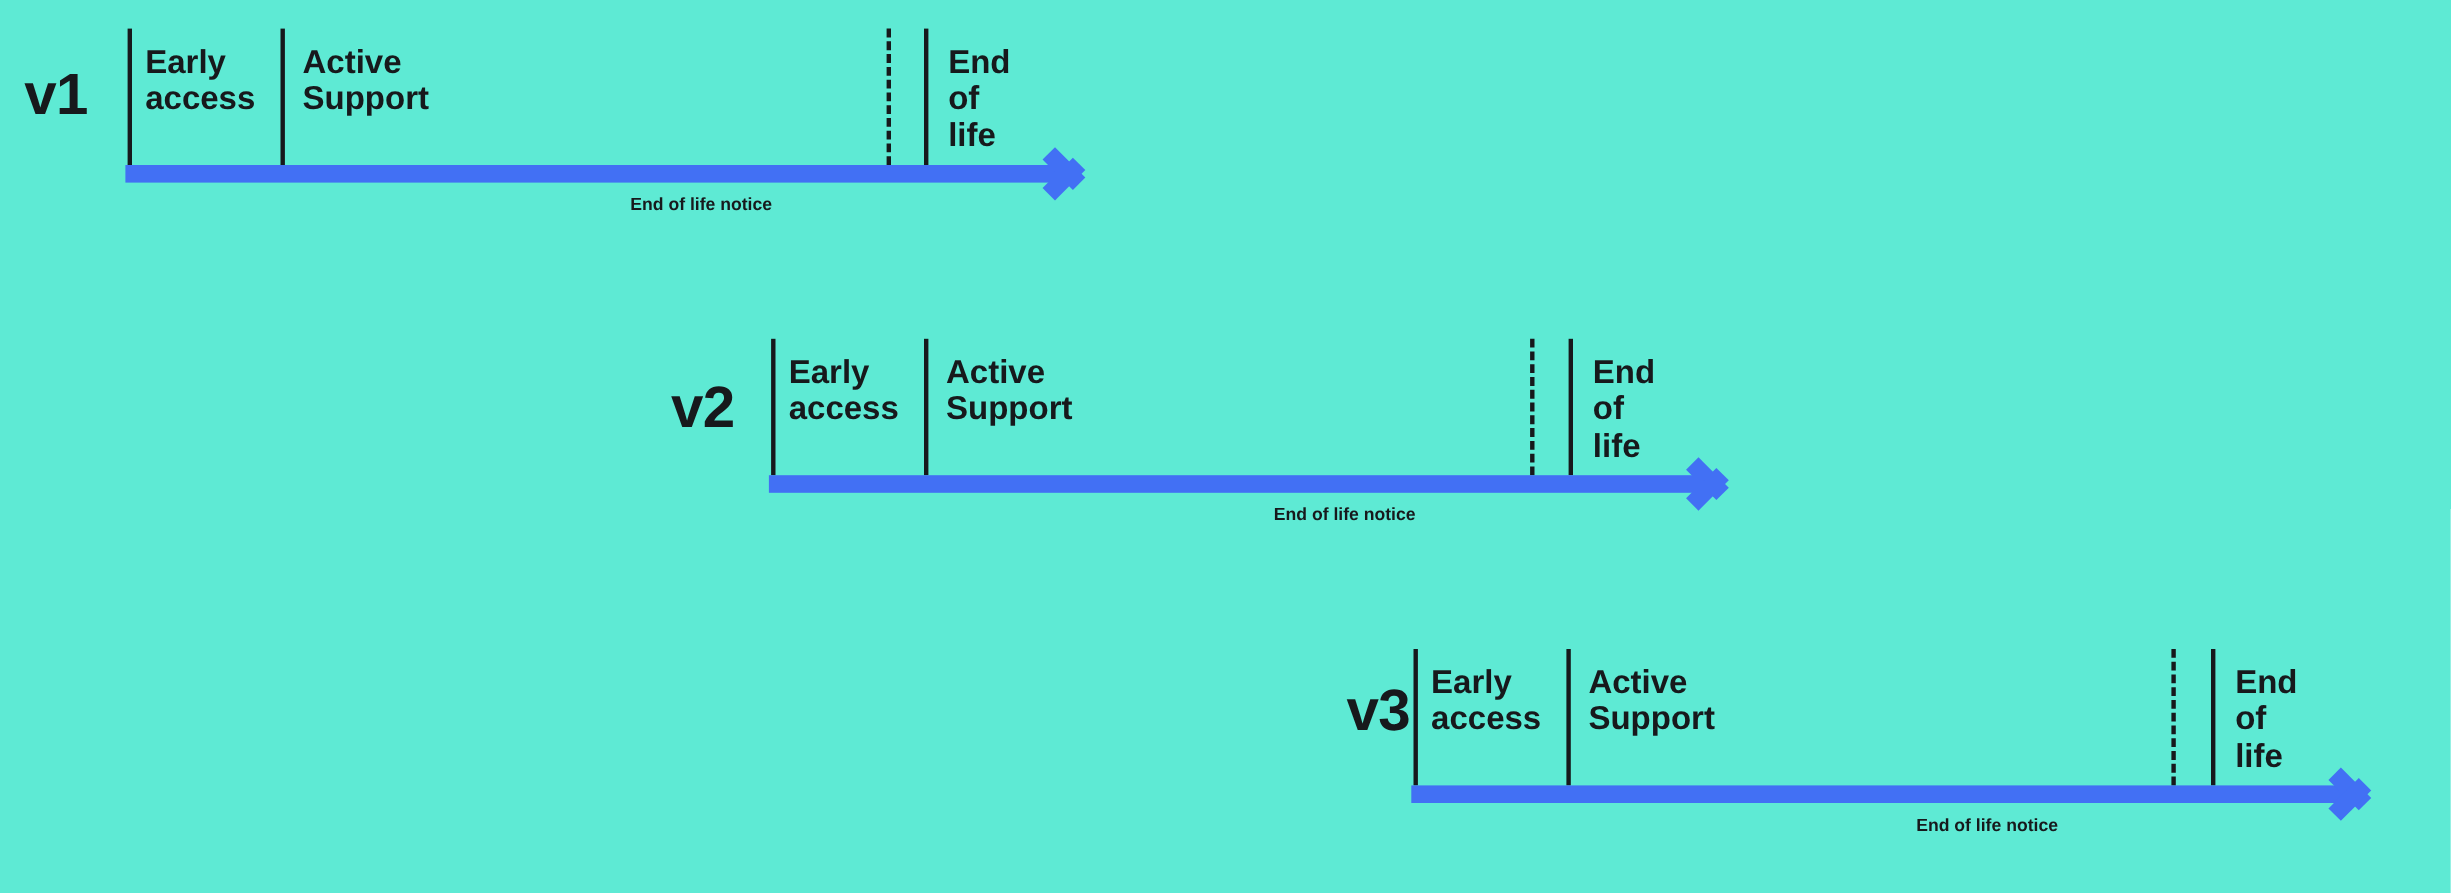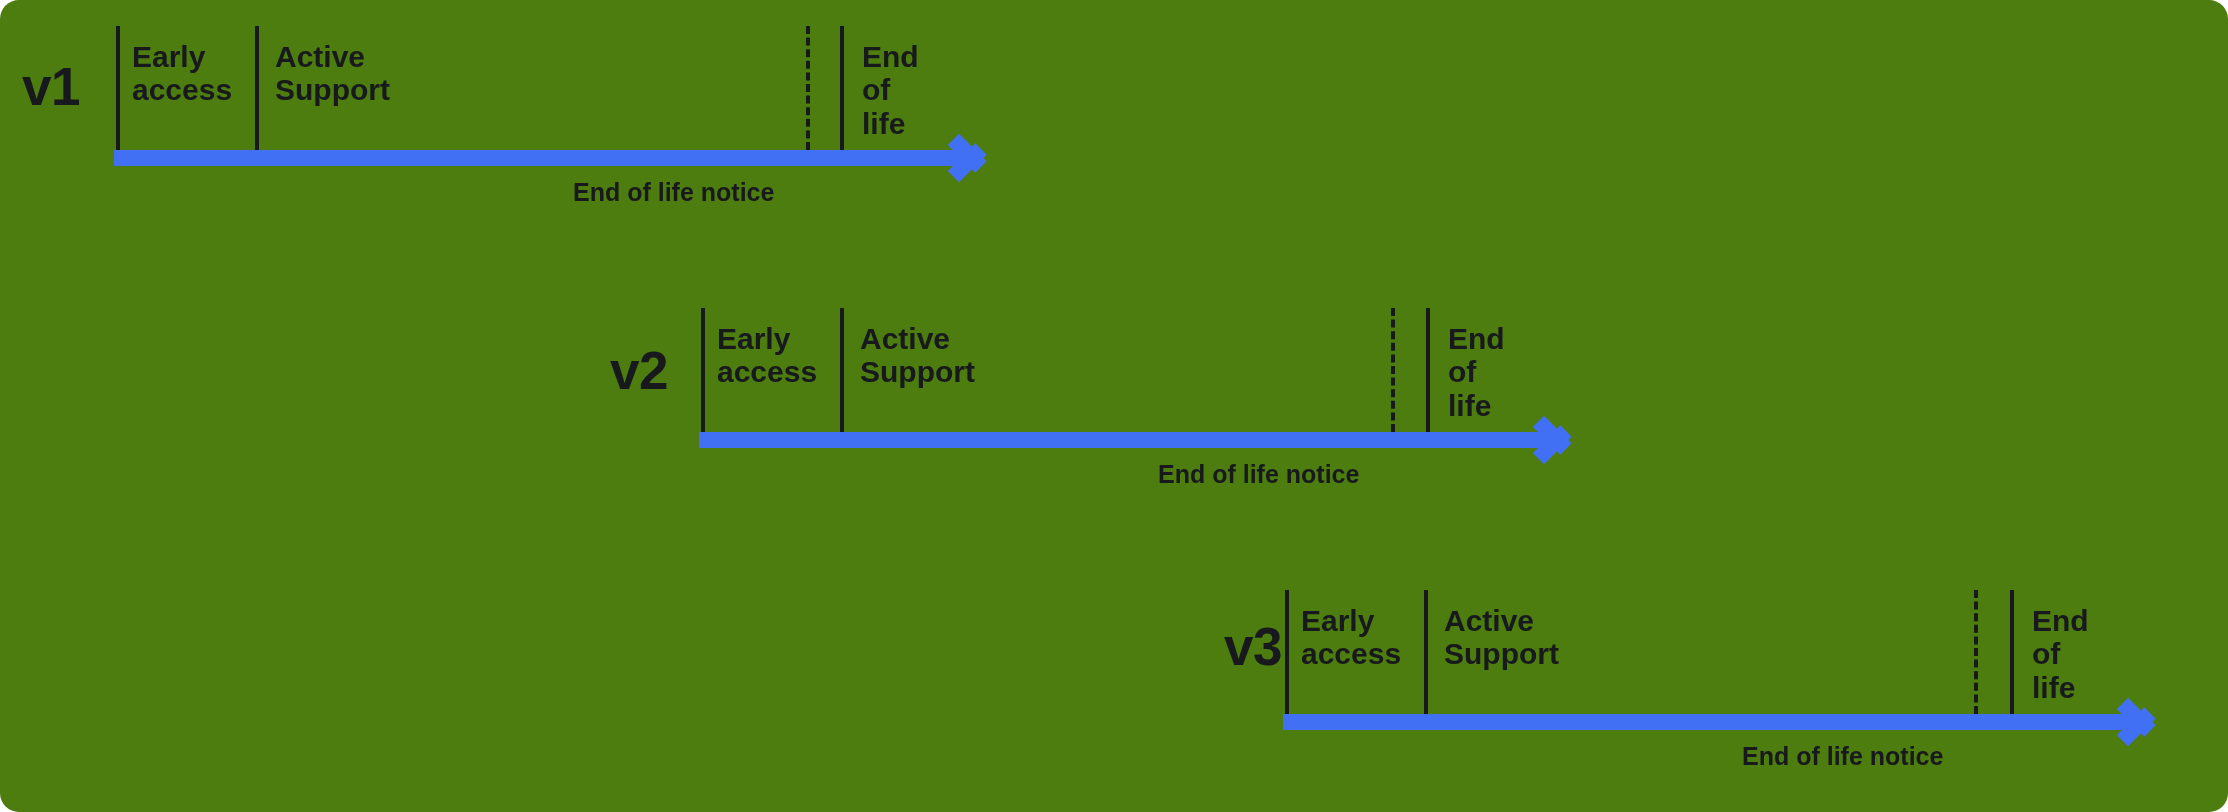--- a/index.html
+++ b/index.html
@@ -4,24 +4,23 @@
 <style>
   html, body {
     margin: 0;
     padding: 0;
     background: #ffffff;
   }
   #canvas {
     position: relative;
     width: 2228px;
     height: 812px;
-    background: #4d7c0f;
+    background: #5eead4;
     font-family: "Liberation Sans", sans-serif;
     overflow: hidden;
-    border-radius: 19px;
   }
   .timeline-row {
     position: absolute;
     left: 0;
     top: 0;
   }
   
   .version-label {
     position: absolute;
     font-size: 53px;
@@ -78,21 +77,21 @@
     transform-origin: 50% 100%;
   }
   .arrow-head span.down {
     top: 16px;
     transform: rotate(45deg);
     transform-origin: 50% 0%;
   }
   
   .notice-label {
     position: absolute;
-    font-size: 25px;
+    font-size: 16px;
     font-weight: 700;
     color: #17191c;
     white-space: nowrap;
   }
 </style>
 </head>
 <body>
 
 <div id="canvas">
 

